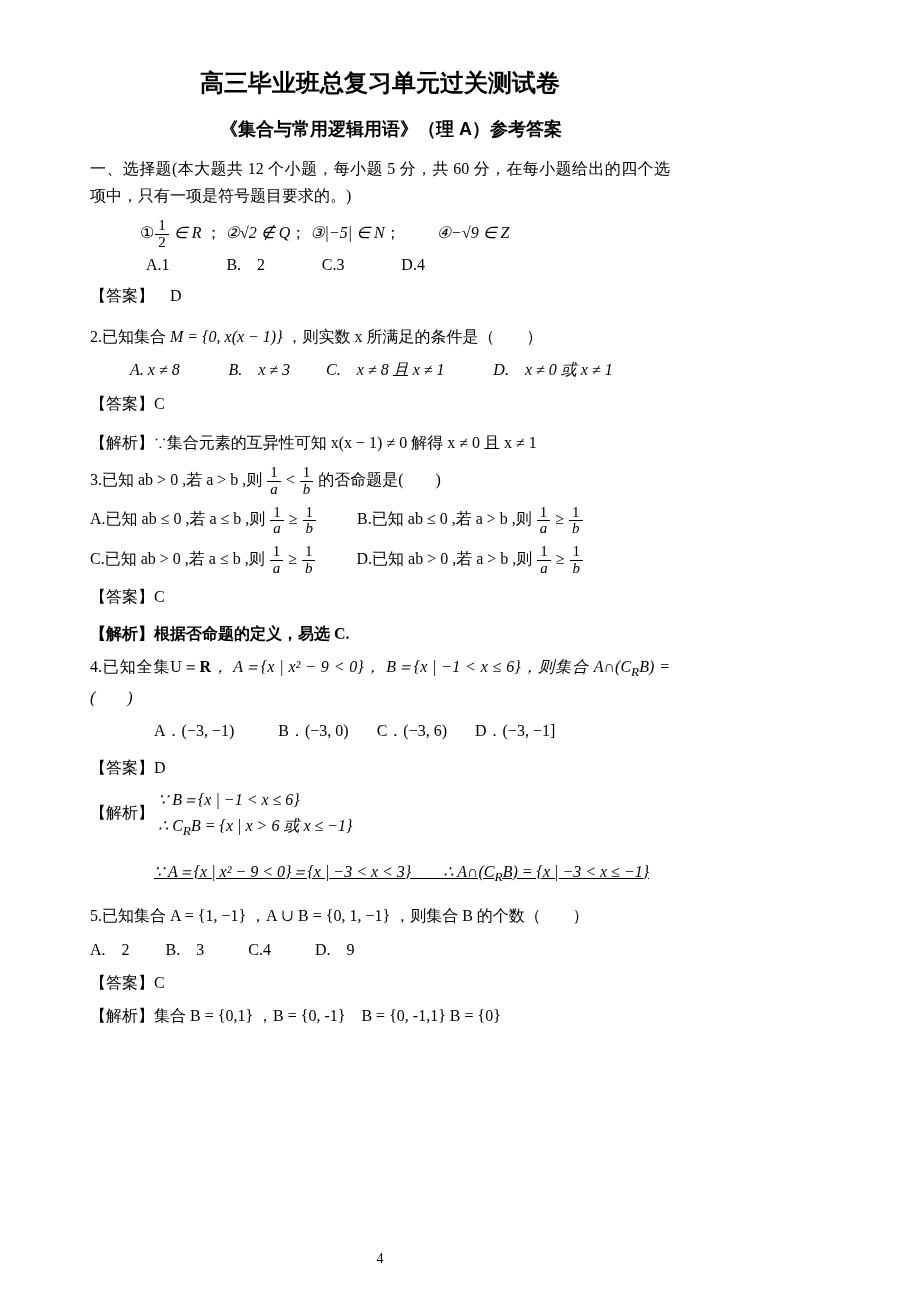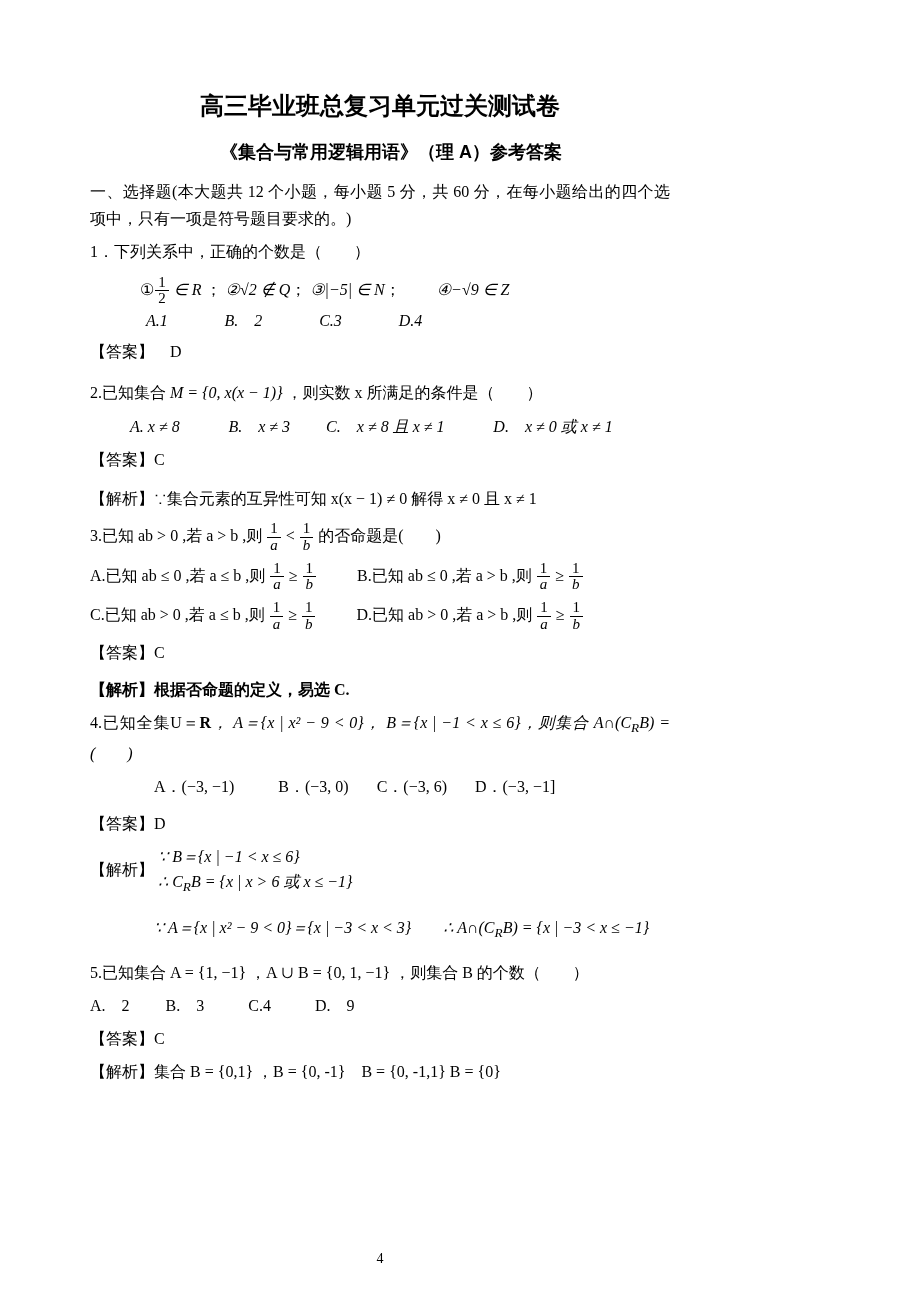--- a/index.html
+++ b/index.html
@@ -6,21 +6,21 @@
       margin: 0;
       padding: 0;
       font-family: "SimSun", "宋体", serif;
       font-size: 16px;
       background: white;
       color: black;
     }
     .page {
       width: 760px;
       min-height: 1302px;
-      padding: 90px 90px 40px 90px;
+      padding: 67px 90px 40px 90px;
       box-sizing: border-box;
       position: relative;
     }
     .title {
       text-align: center;
       font-size: 24px;
       font-weight: bold;
       margin-bottom: 18px;
       font-family: "SimHei", "黑体", sans-serif;
     }
@@ -35,21 +35,20 @@
       line-height: 1.7;
       margin: 6px 0;
       text-align: justify;
     }
     .indent {
       padding-left: 2em;
     }
     .options {
       padding-left: 3.5em;
       word-spacing: 0.3em;
-      font-style: italic;
     }
     .options span { margin-right: 3em; }
     .frac {
       display: inline-block;
       vertical-align: middle;
       text-align: center;
       font-size: 15px;
       line-height: 1.05;
       padding: 0 1px;
     }
@@ -72,21 +71,20 @@
     .set { font-family: "Times New Roman", serif; }
   </style>
 </head>
 <body>
 
 <div class="page">
   <div class="title">高三毕业班总复习单元过关测试卷</div>
   <div class="subtitle">《集合与常用逻辑用语》（理 A）参考答案</div>
   <div class="para">一、选择题(本大题共 12 个小题，每小题 5 分，共 60 分，在每小题给出的四个选项中，只有一项是符号题目要求的。)</div>
 
-  <div class="para">1．下列关系中，正确的个数是（　　）</div>
   <div class="math-line indent">
     <span class="set">
       <span>①</span><span class="frac"><span class="num">1</span><span class="den">2</span></span><span class="it"> ∈ R</span>
     </span><span>；  </span>
     <span class="set it">②√2 ∉ Q</span><span>；  </span>
     <span class="set it">③|−5| ∈ N</span>；　　
     <span class="set it">④−√9 ∈ Z</span>
   </div>
   <div class="options tnr">
     <span>A.1</span>
@@ -144,21 +142,21 @@
     <span>D．(−3, −1]</span>
   </div>
   <div class="para" style="margin-top:10px;">【答案】D</div>
   <div class="para">
     <span>【解析】</span>
     <span style="display:inline-block; vertical-align:middle; line-height:1.6;" class="set it">
       <span style="display:block;">∵ B＝{x | −1 &lt; x ≤ 6}</span>
       <span style="display:block;"><span>∴ C</span><sub>R</sub><span>B = {x | x &gt; 6 或 x ≤ −1}</span></span>
     </span>
   </div>
-  <div class="para set it" style="padding-left:4em; margin-top:16px;">
+  <div class="para set it" style="padding-left:4em; margin-top:16px;text-decoration:underline;">
     <span>∵ A＝{x | x² − 9 &lt; 0}＝{x | −3 &lt; x &lt; 3}　　∴ A∩(C</span><sub>R</sub><span>B) = {x | −3 &lt; x ≤ −1}</span>
   </div>
 
   <div class="para set" style="margin-top:14px;">5.已知集合 A = {1, −1} ，A ∪ B = {0, 1, −1} ，则集合 B 的个数（　　）</div>
   <div class="para tnr">
     <span style="margin-right:2em;">A.　2</span>
     <span style="margin-right:2.5em;">B.　3</span>
     <span style="margin-right:2.5em;">C.4</span>
     <span>D.　9</span>
   </div>

